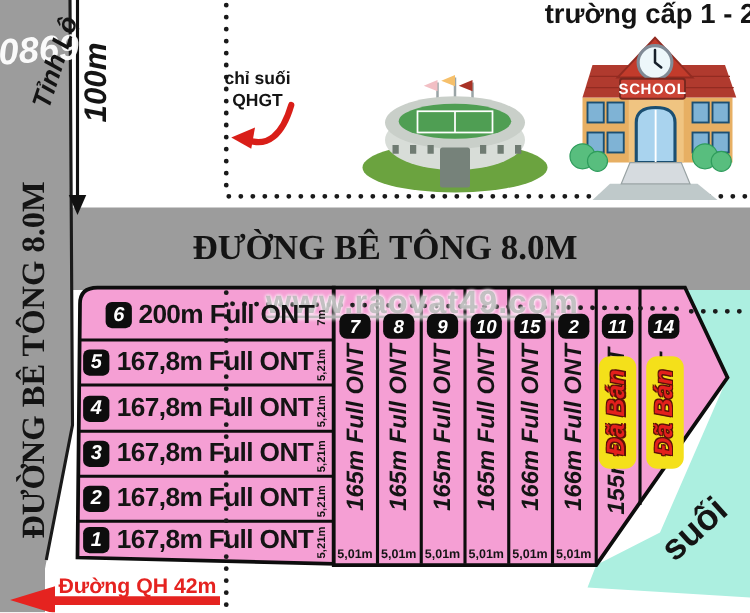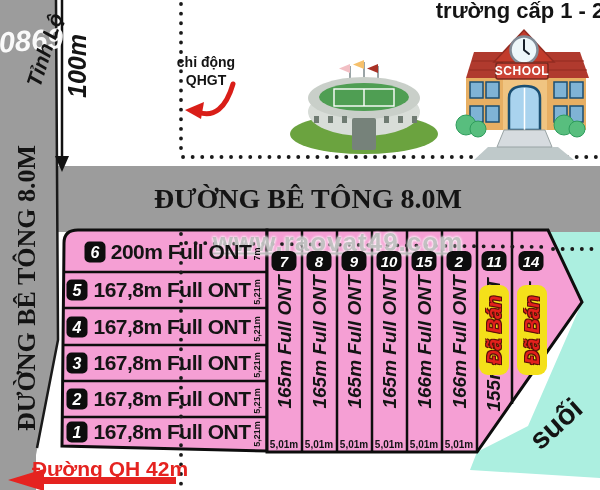--- a/index.html
+++ b/index.html
@@ -141,23 +141,23 @@
     </g>
   </svg>
 
   <div class="txt b i white" style="left:31px;top:41px;font-size:29px;transform:translate(-50%,-50%) rotate(-4deg);">0869</div>
   <div class="txt watermark" style="left:338px;top:242px;">www.raovat49.com</div>
 
   <div class="txt serif b" style="left:308px;top:199px;font-size:28px;">ĐƯỜNG BÊ TÔNG 8.0M</div>
   <div class="txt serif b" style="left:27px;top:288px;font-size:26px;transform:translate(-50%,-50%) rotate(-90deg);">ĐƯỜNG BÊ TÔNG 8.0M</div>
   <div class="txt b i" style="left:45px;top:50px;font-size:21px;transform:translate(-50%,-50%) rotate(-72deg);">Tỉnh Lộ</div>
   <div class="txt b i" style="left:77px;top:66px;font-size:25px;transform:translate(-50%,-50%) rotate(-90deg);">100m</div>
-  <div class="txt b red" style="left:110px;top:469px;font-size:21px;">Đường QH 42m</div>
-
-  <div class="txt b" style="left:206px;top:62px;font-size:14px;">chỉ động</div>
+  <div class="txt b red" style="left:110px;top:469px;font-size:17px;">Đường QH 42m</div>
+
+  <div class="txt b" style="left:206px;top:62px;font-size:14px;">chỉ suối</div>
   <div class="txt b" style="left:206px;top:80px;font-size:14px;">QHGT</div>
   <div class="txt b" style="left:520px;top:11px;font-size:22px;">trường cấp 1 - 2</div>
   <div class="txt b" style="left:522px;top:71px;font-size:12px;color:#fff;letter-spacing:.5px;">SCHOOL</div>
   <div class="txt" style="left:556px;top:424px;font-size:29px;font-weight:600;transform:translate(-50%,-50%) rotate(-42deg);">suối</div>
 
   <div class="badge sq" style="left:95px;top:252px;">6</div>
   <div class="txt plotlabel" style="left:181px;top:252px;">200m Full ONT</div>
   <div class="txt wlabel" style="left:257px;top:254px;">7m</div>
 
   <div class="badge sq" style="left:77px;top:290px;">5</div>

